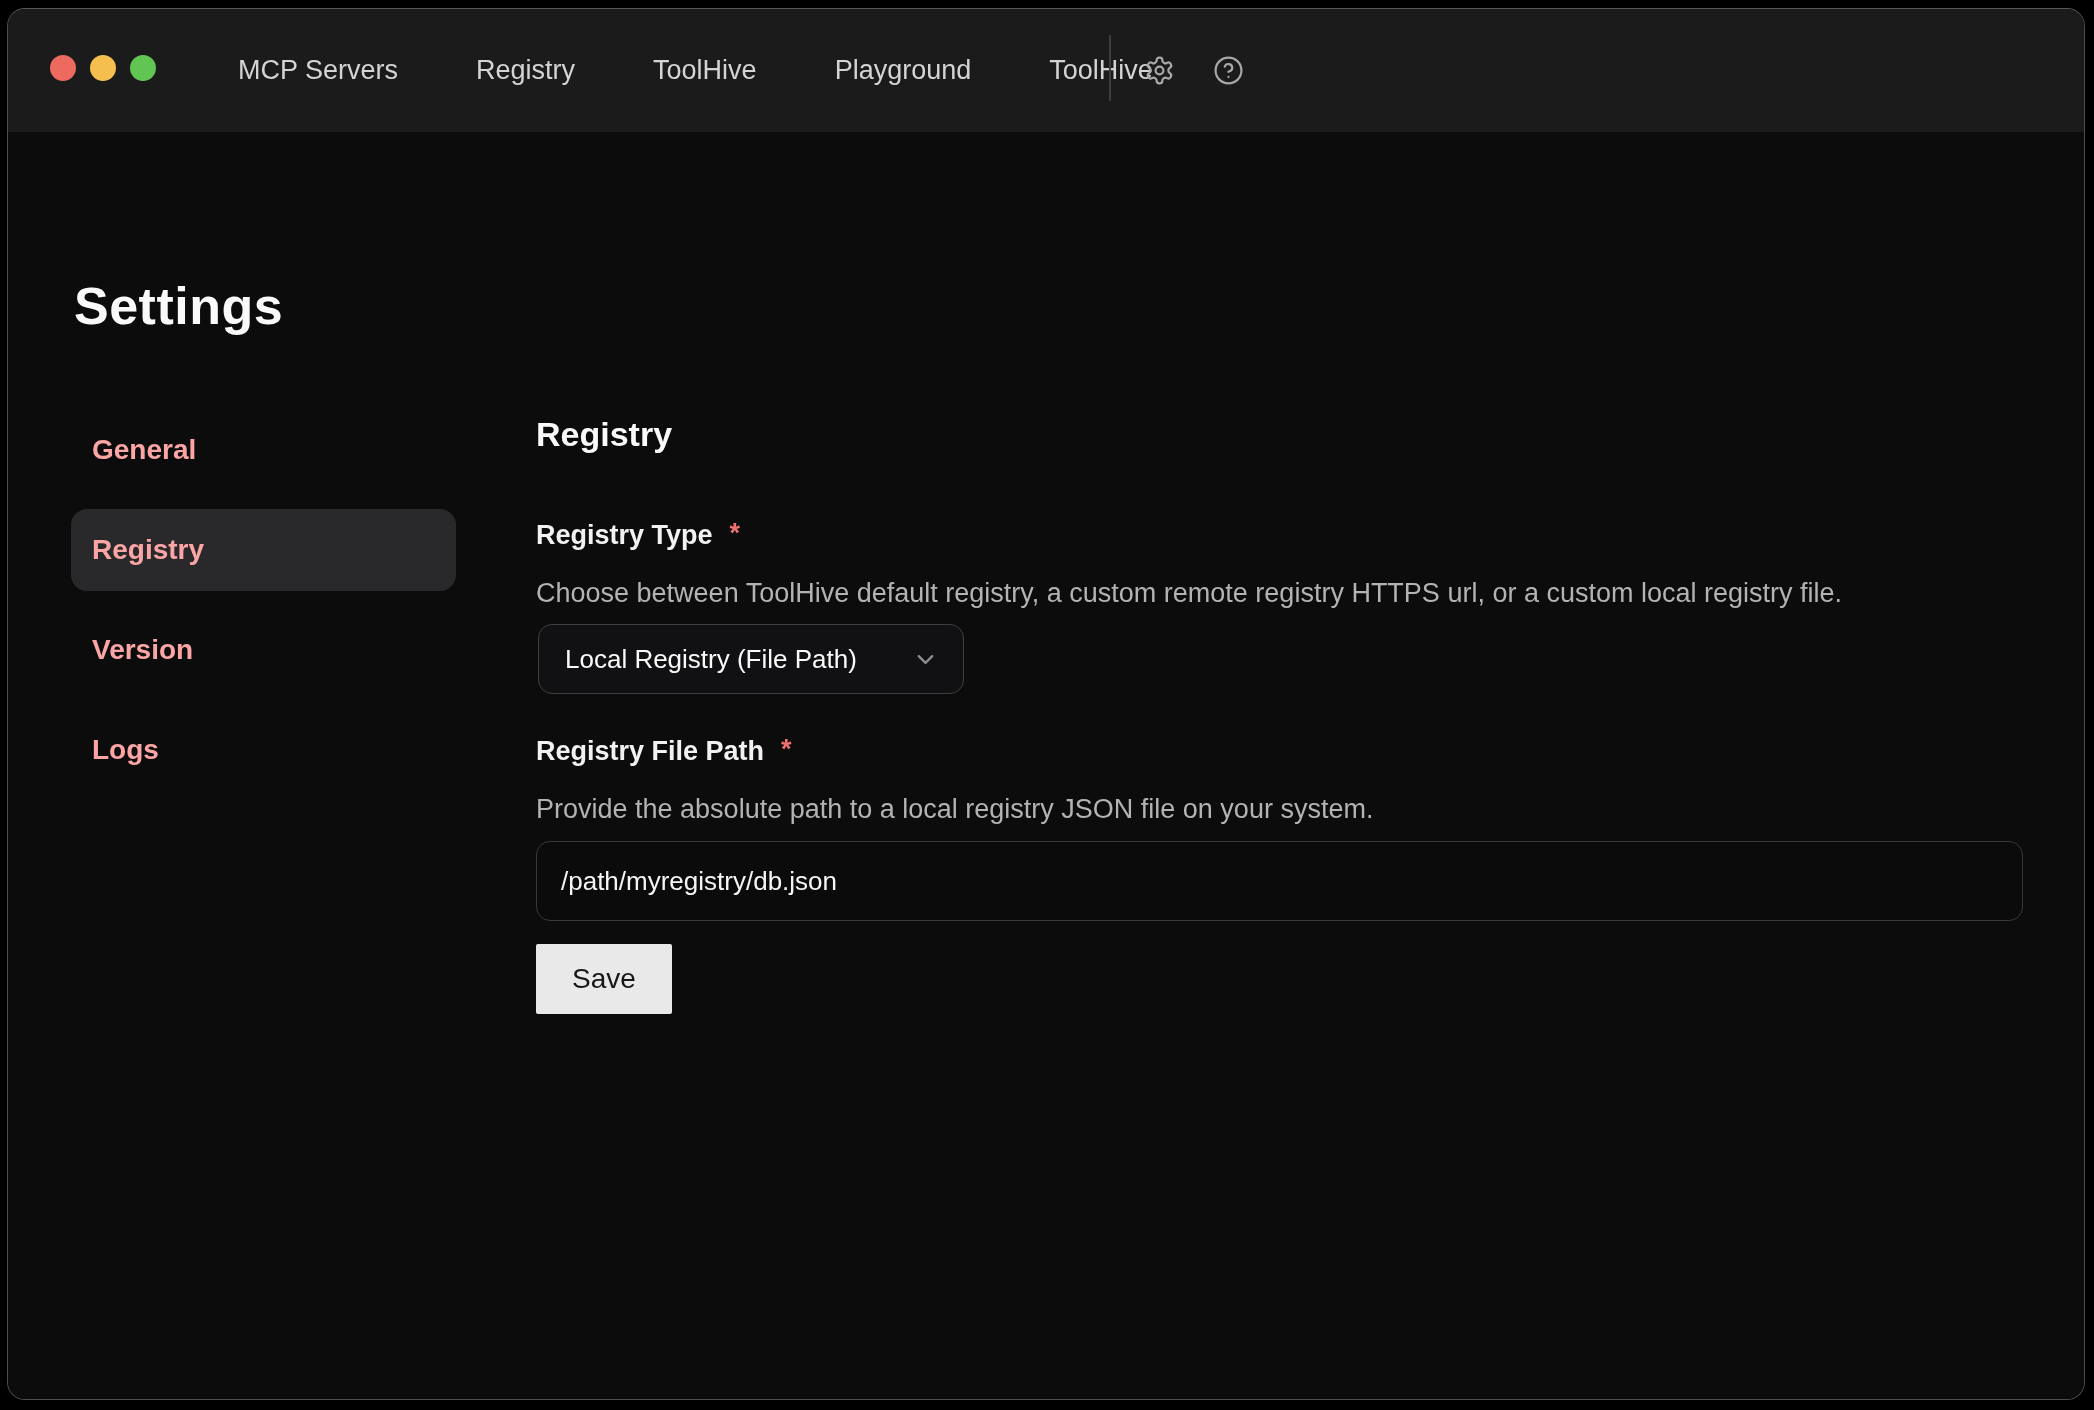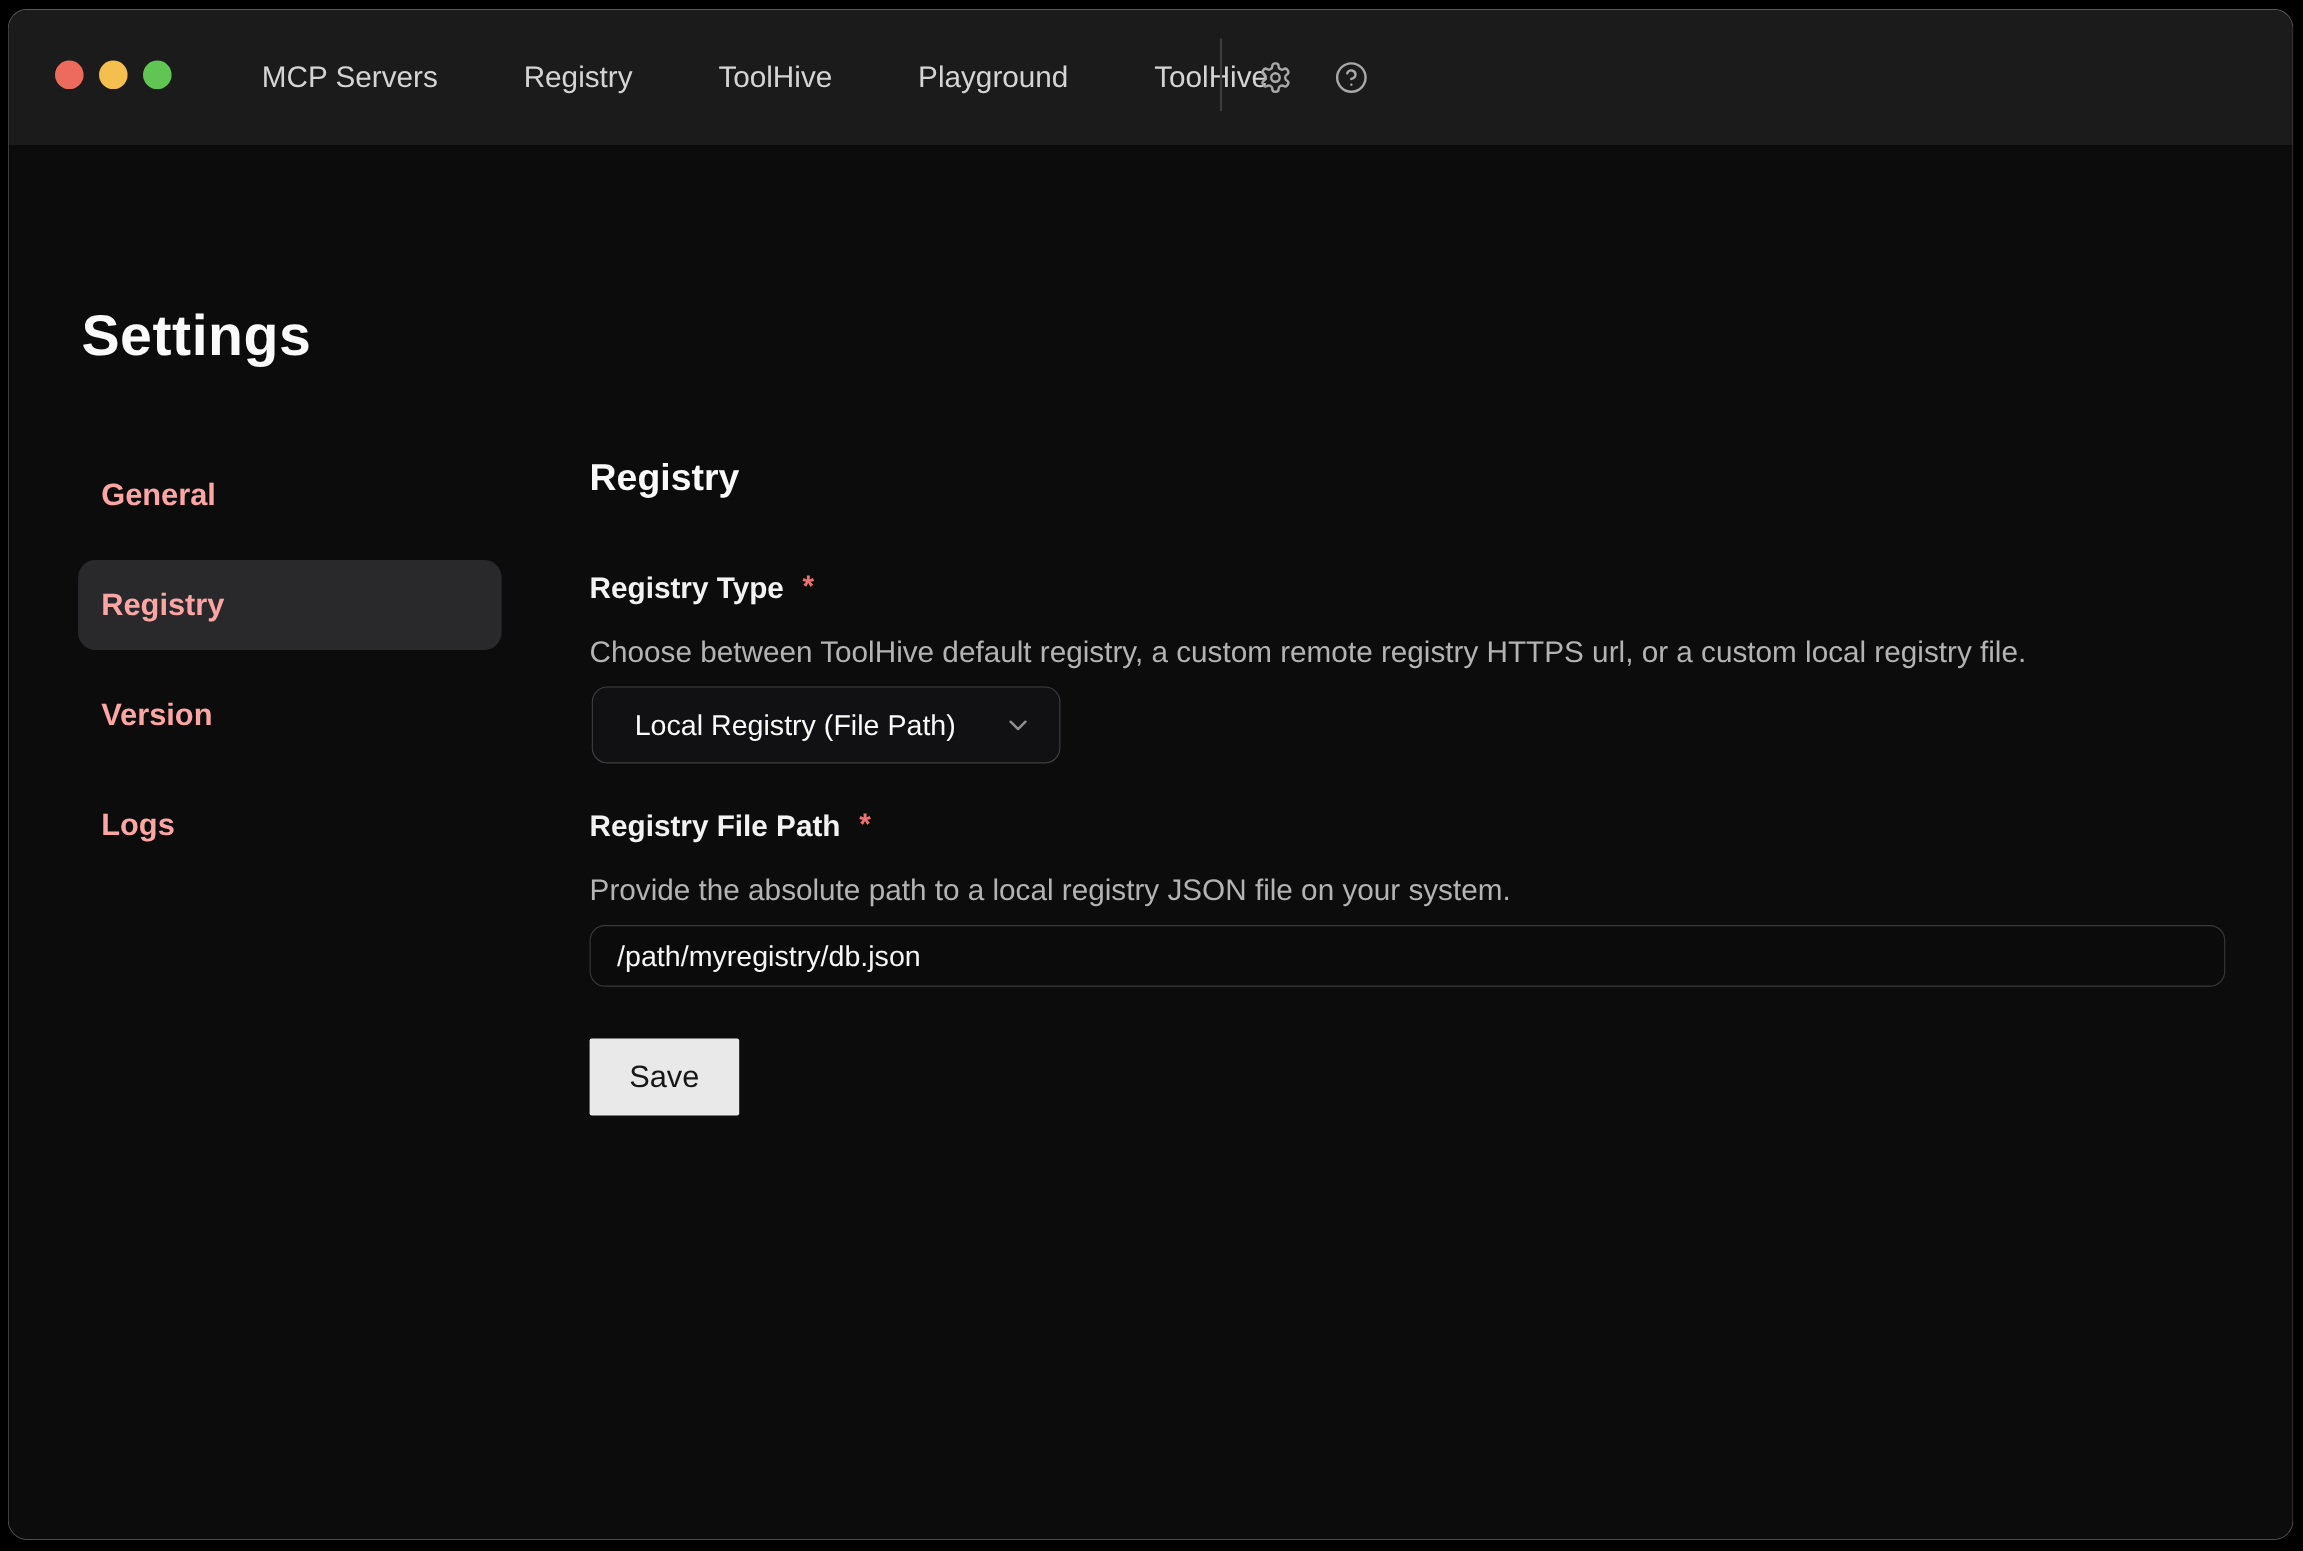--- a/index.html
+++ b/index.html
@@ -90,29 +90,29 @@
   }
   .field-desc.desc1 { top: 444px; }
   .field-desc.desc2 { top: 660px; }
 
   .select-box {
     position: absolute; left: 2px; top: 492px;
     width: 426px; height: 70px;
     border: 1px solid #404040; border-radius: 14px;
     background: #111113;
     display: flex; align-items: center;
-    padding: 0 24px 0 38px;
+    padding: 0 24px 0 26px;
     cursor: default;
   }
   .select-box .select-value { flex: 1; font-size: 26px; color: #fafafa; white-space: nowrap; }
   .select-box svg { width: 27px; height: 27px; color: #8f8f8f; flex: none; }
 
   .text-input {
     position: absolute; left: 0; top: 709px;
-    width: 1487px; height: 56px;
+    width: 1487px; height: 80px;
     border: 1px solid #3a3a3a; border-radius: 14px;
     background: #0b0b0b;
     padding: 0 24px;
     font-family: "Liberation Sans", "DejaVu Sans", sans-serif;
     font-size: 26px; color: #f5f5f5;
     outline: none;
   }
 
   .save-btn {
     position: absolute; left: 0; top: 812px;

